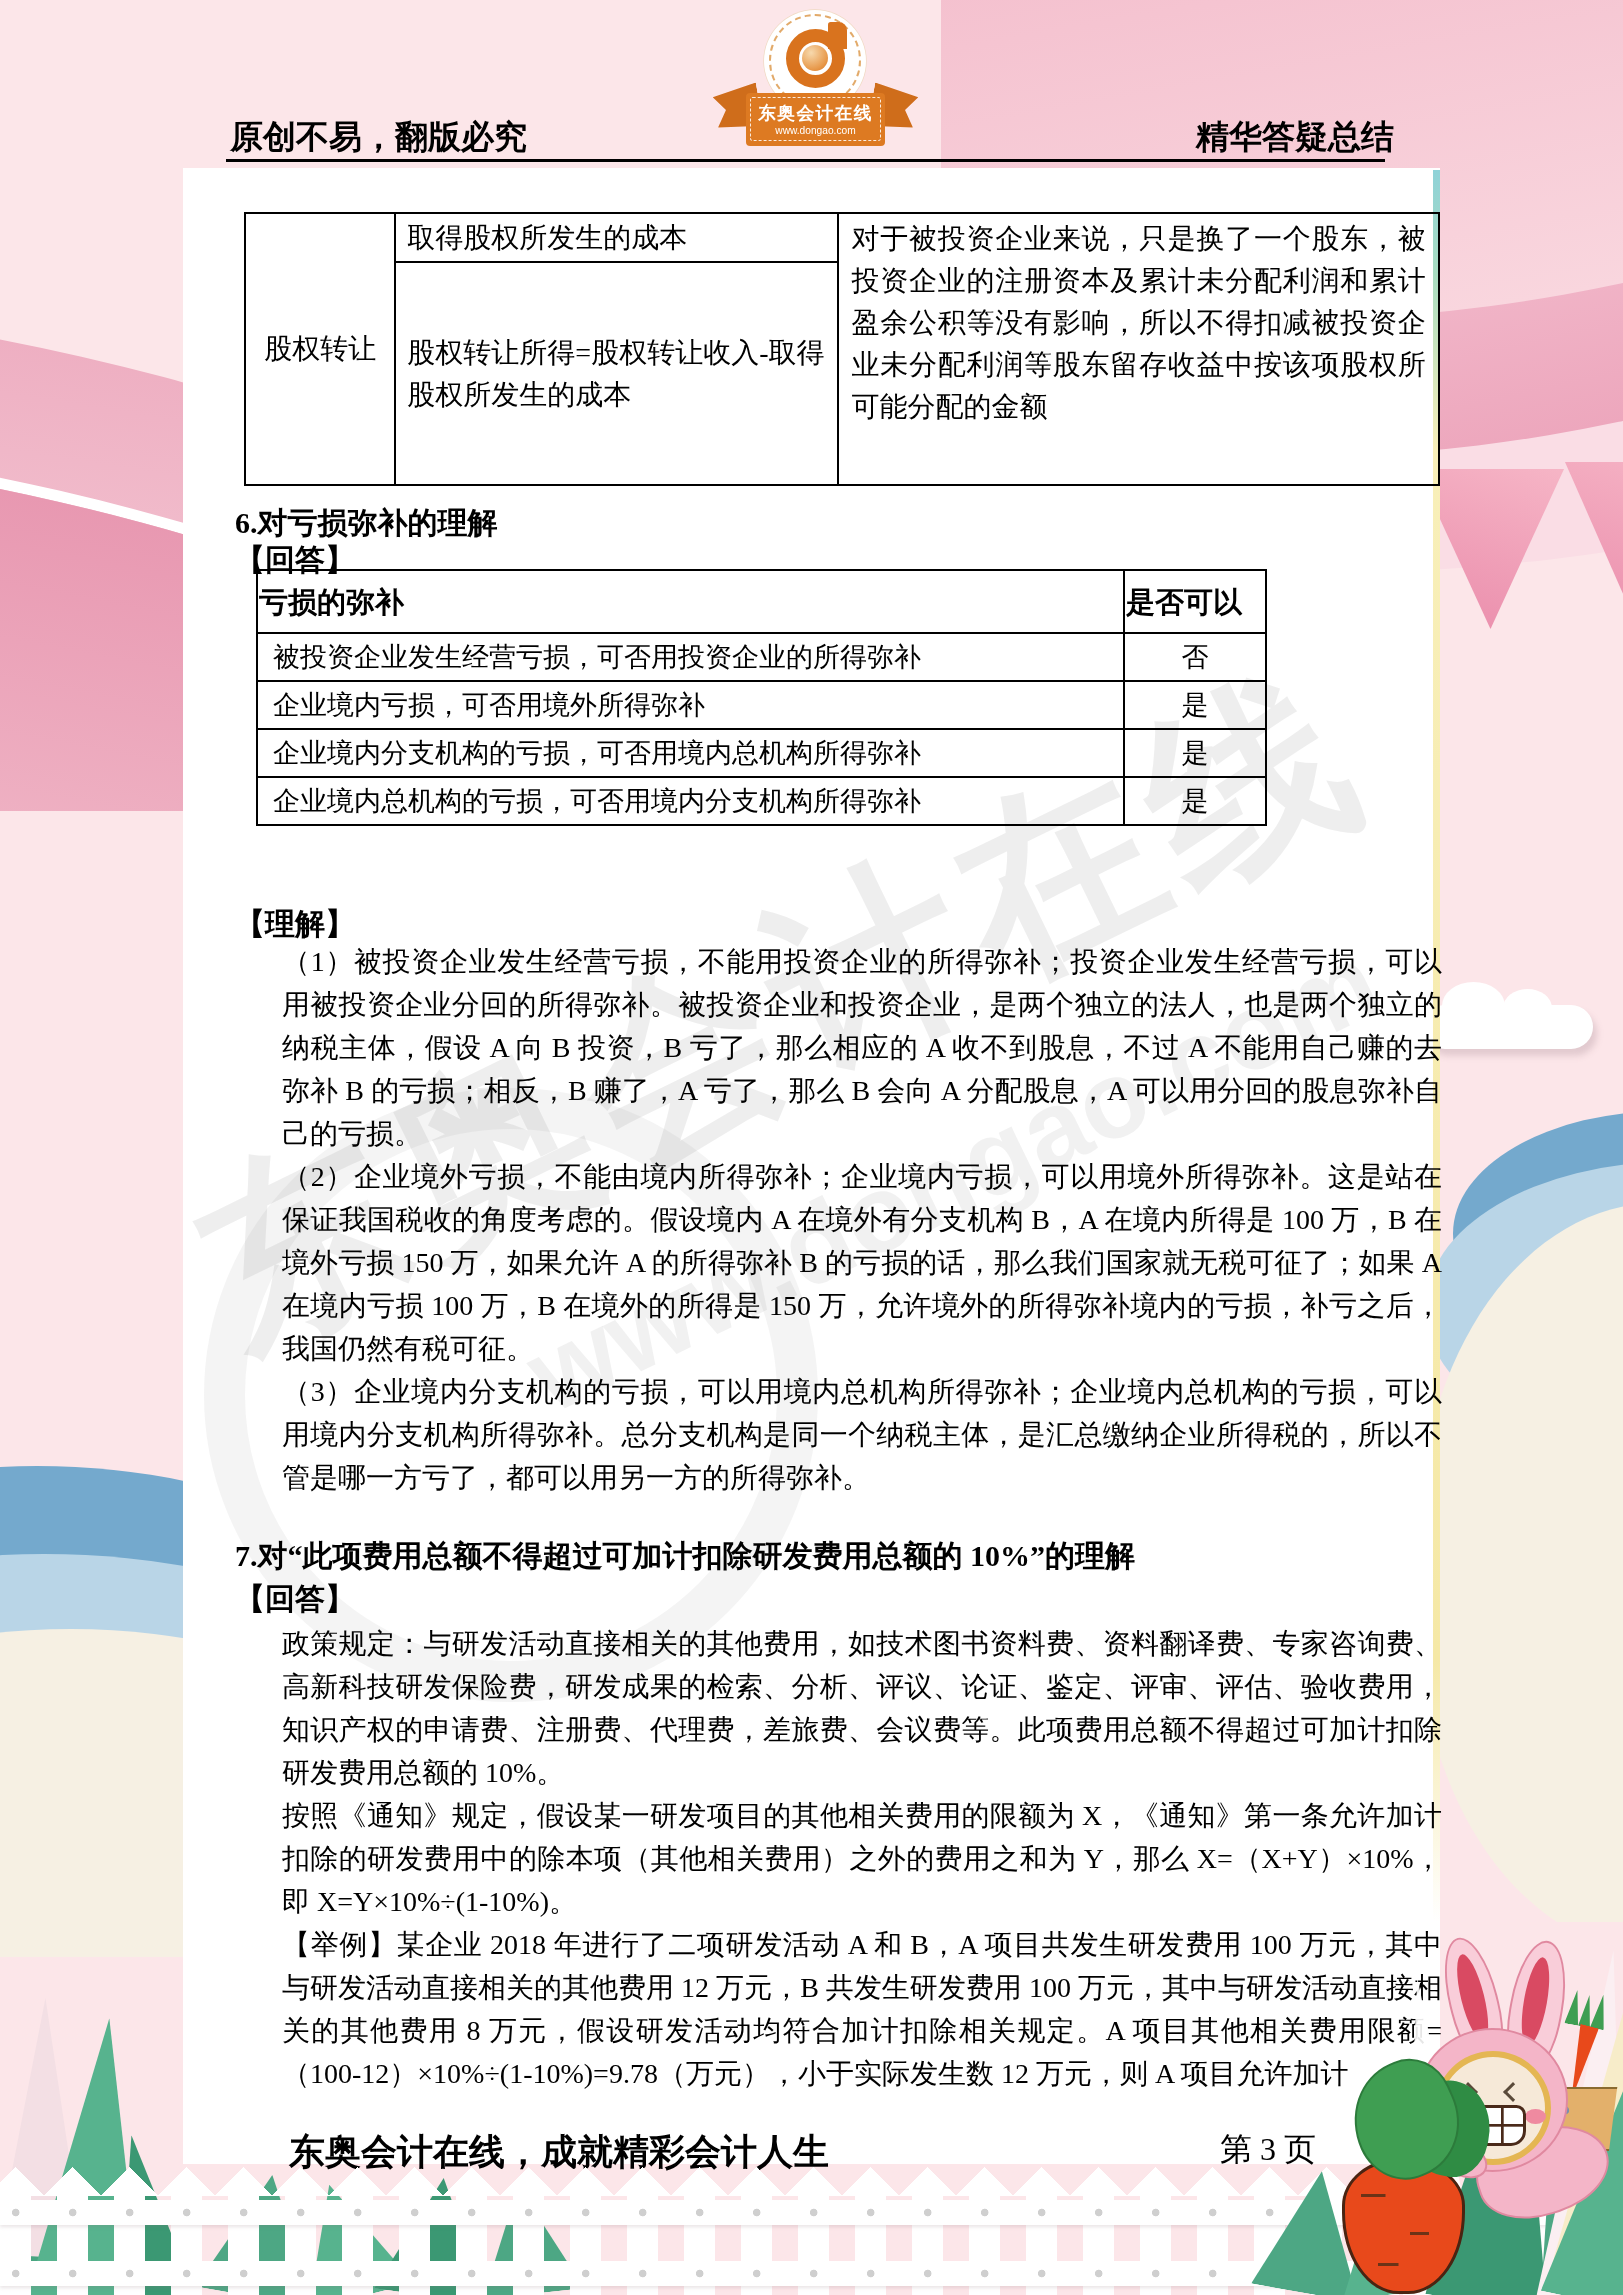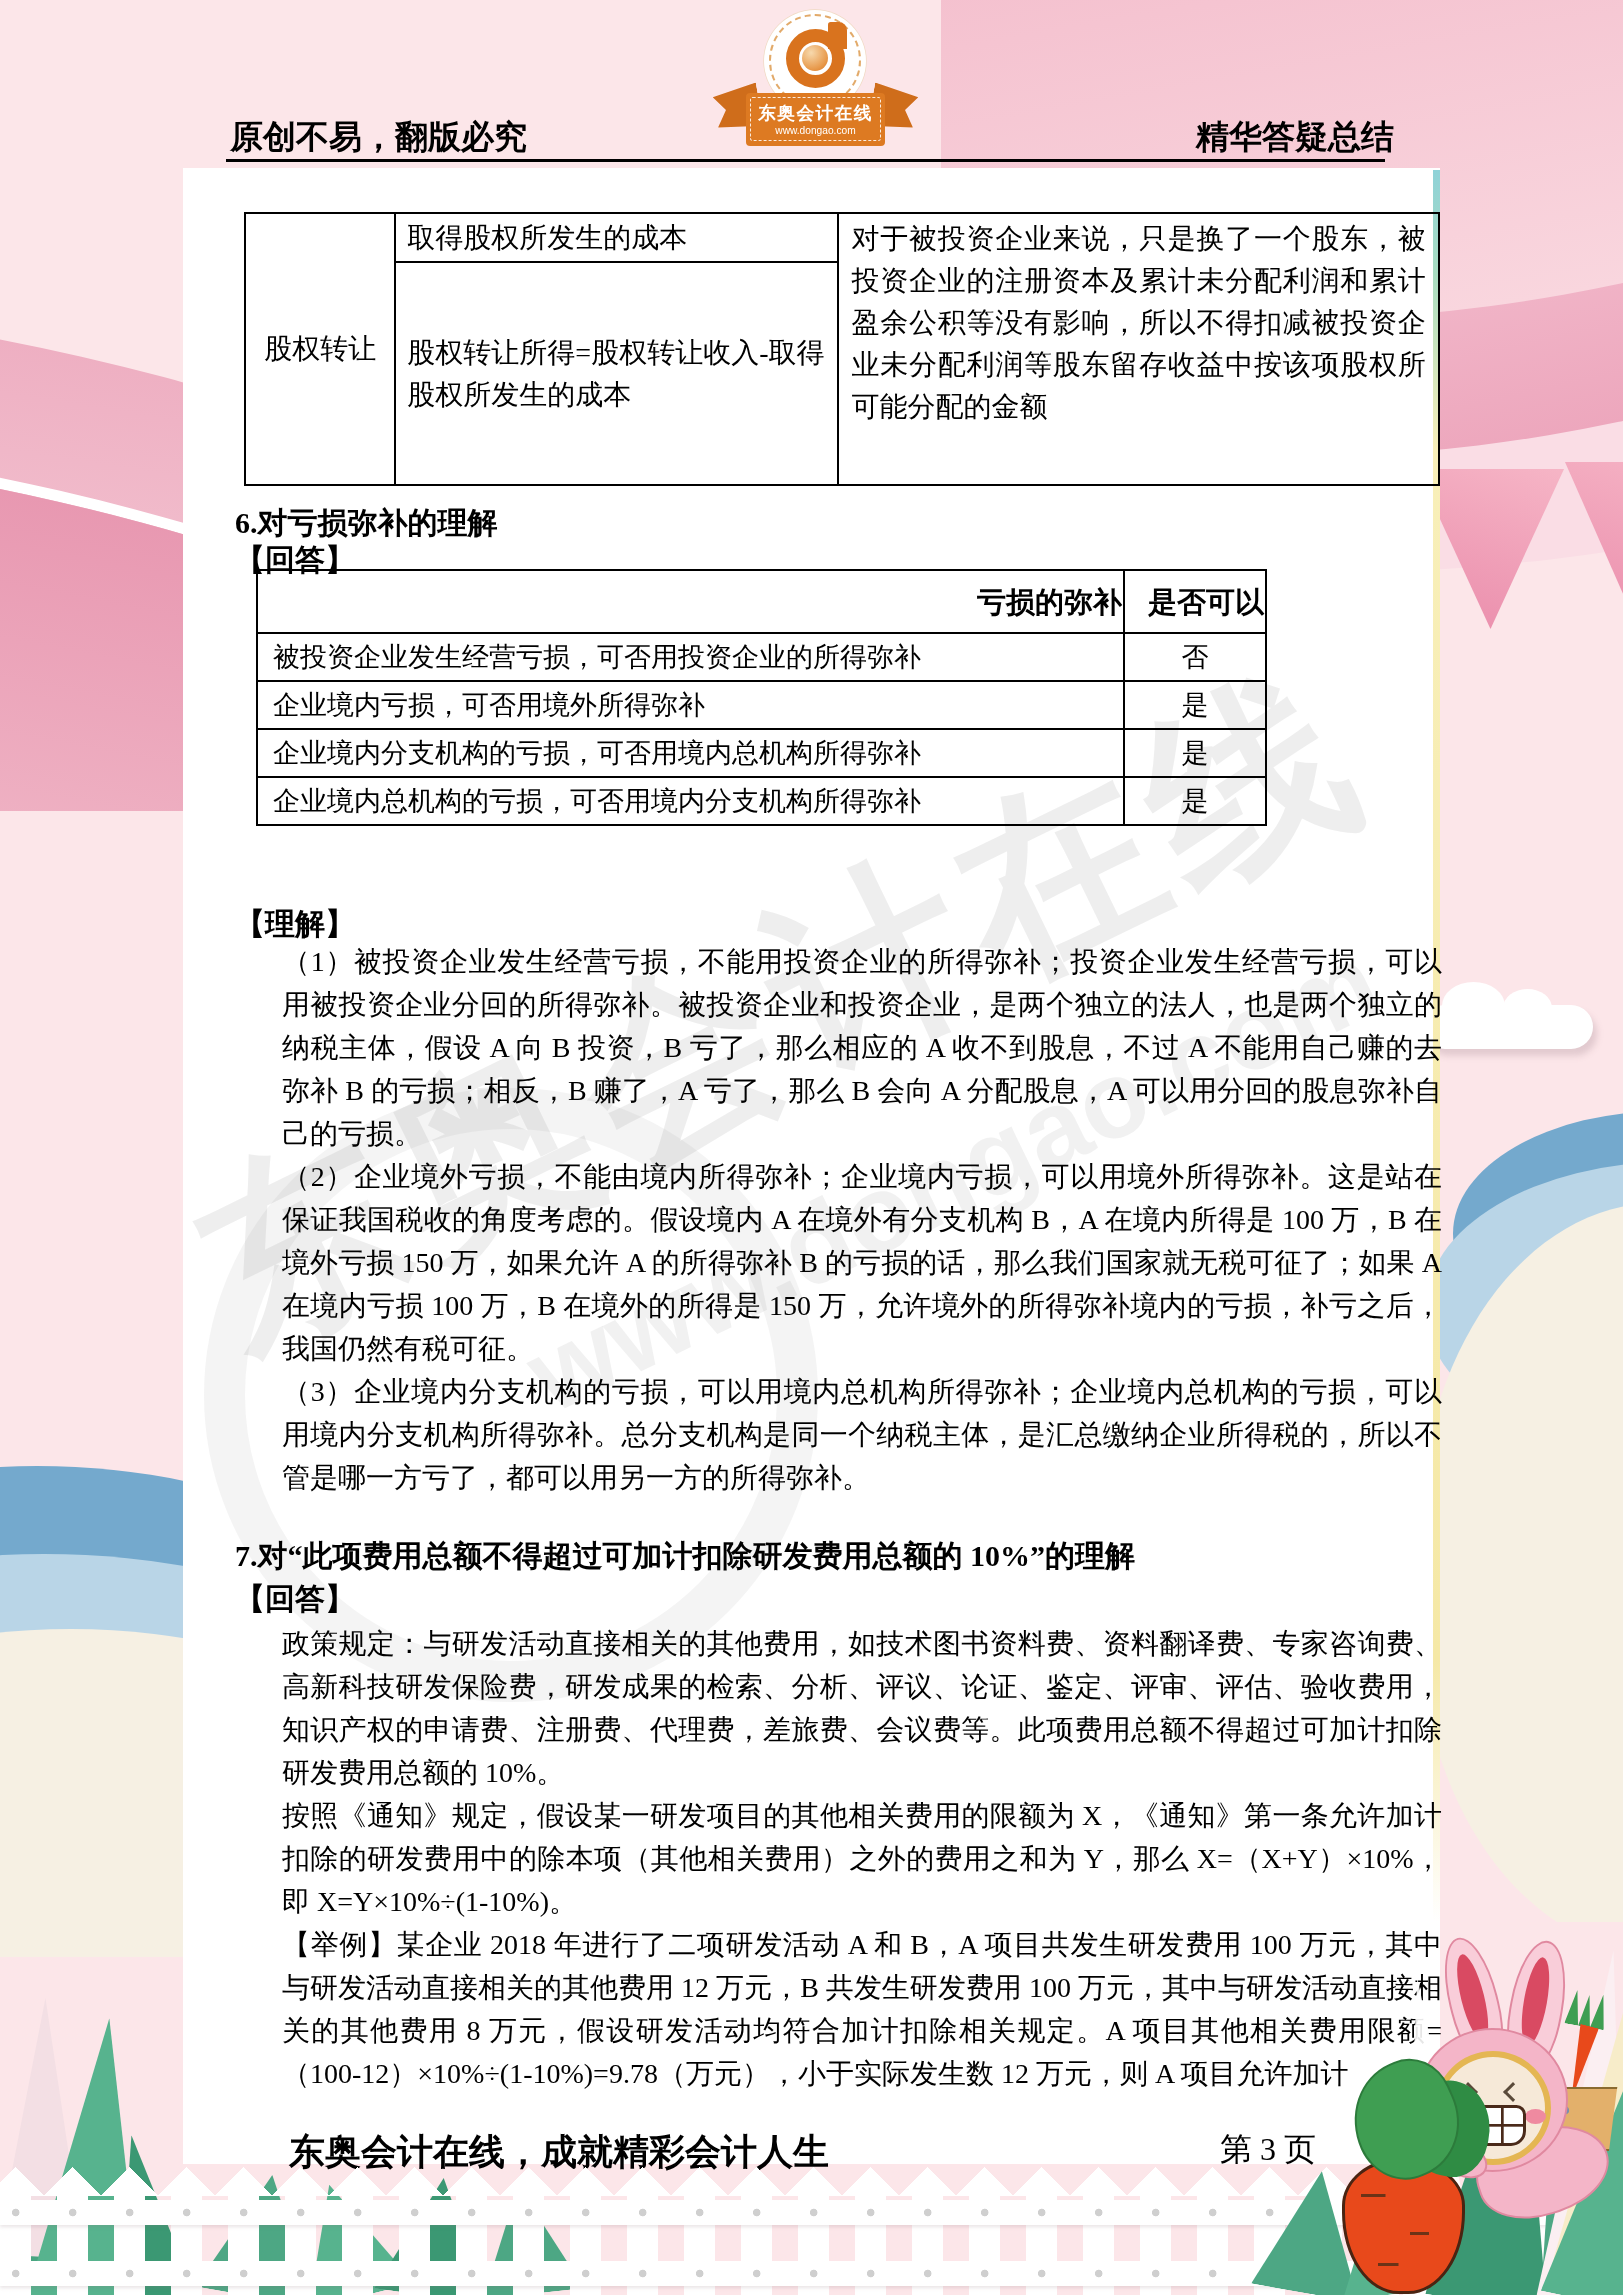--- a/index.html
+++ b/index.html
@@ -71,21 +71,21 @@
   .t1{left:61px;top:44px;}
   .t1 .c1{width:147px;text-align:center;vertical-align:middle;}
   .t1 .c2{width:421px;padding:2.7px 11px;vertical-align:middle;}
   .t1 .r1c2{height:39px;}
   .t1 .r2c2{height:215px;}
   .t1 .c3{width:577px;padding:4.1px 12.3px;vertical-align:top;text-align:justify;}
   .sec-title{font-size:30px;font-weight:bold;white-space:nowrap;}
   .s6-title{left:52px;top:335px;}
   .s6-answer{left:52px;top:372px;}
   .t2{left:73px;top:401px;}
-  .t2 th{font-size:29px;font-weight:bold;height:59px;text-align:right;}
+  .t2 th{font-size:29px;font-weight:bold;height:59px;text-align:left;}
   .t2 .q{width:849px;padding-left:15px;font-size:27px;height:44px;}
   .t2 .a{width:138px;text-align:center;font-size:27px;height:44px;}
   .s6-understand{left:52px;top:736px;}
   .paras{width:1160px;font-size:28px;line-height:43px;text-align:justify;margin-left:47px;}
   .group1{left:52px;top:772px;}
   .s7-title{left:52px;top:1368px;}
   .s7-answer{left:52px;top:1411px;}
   .group2{left:52px;top:1454px;}
 
   

